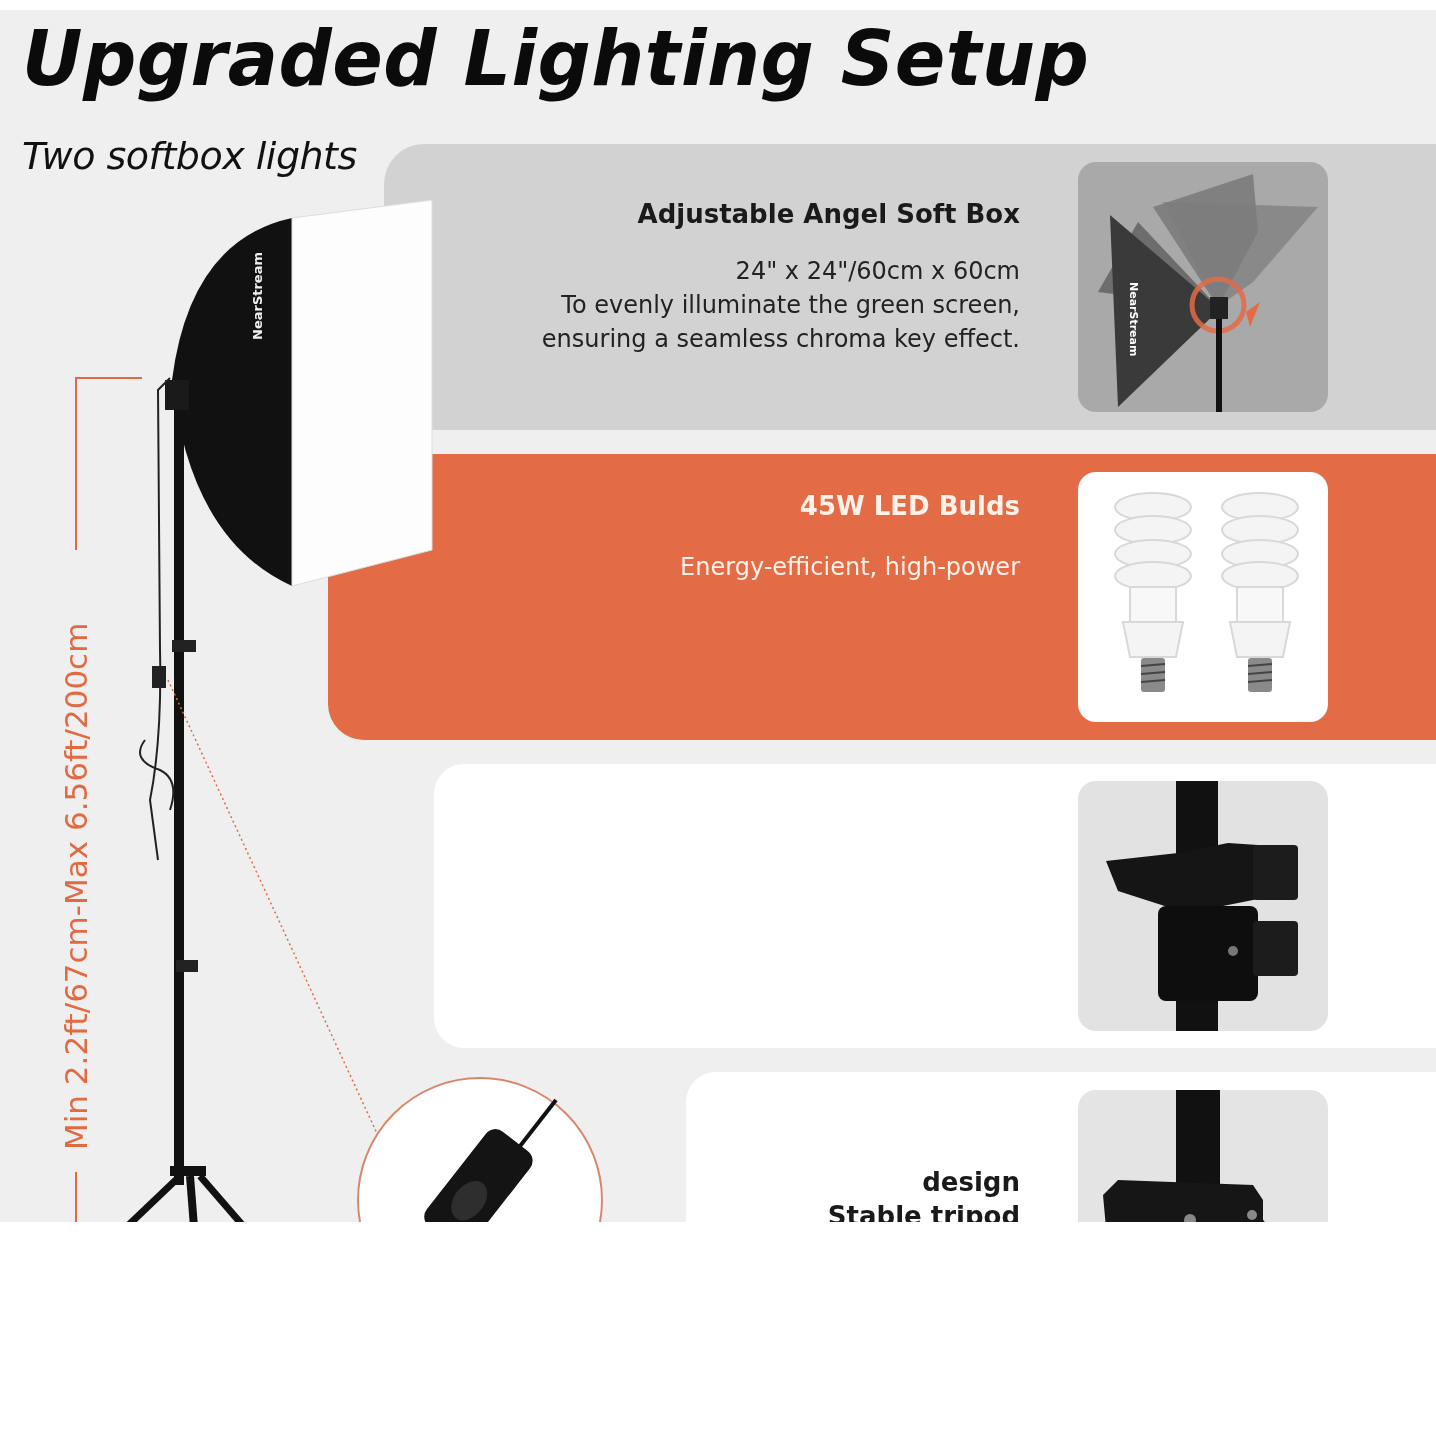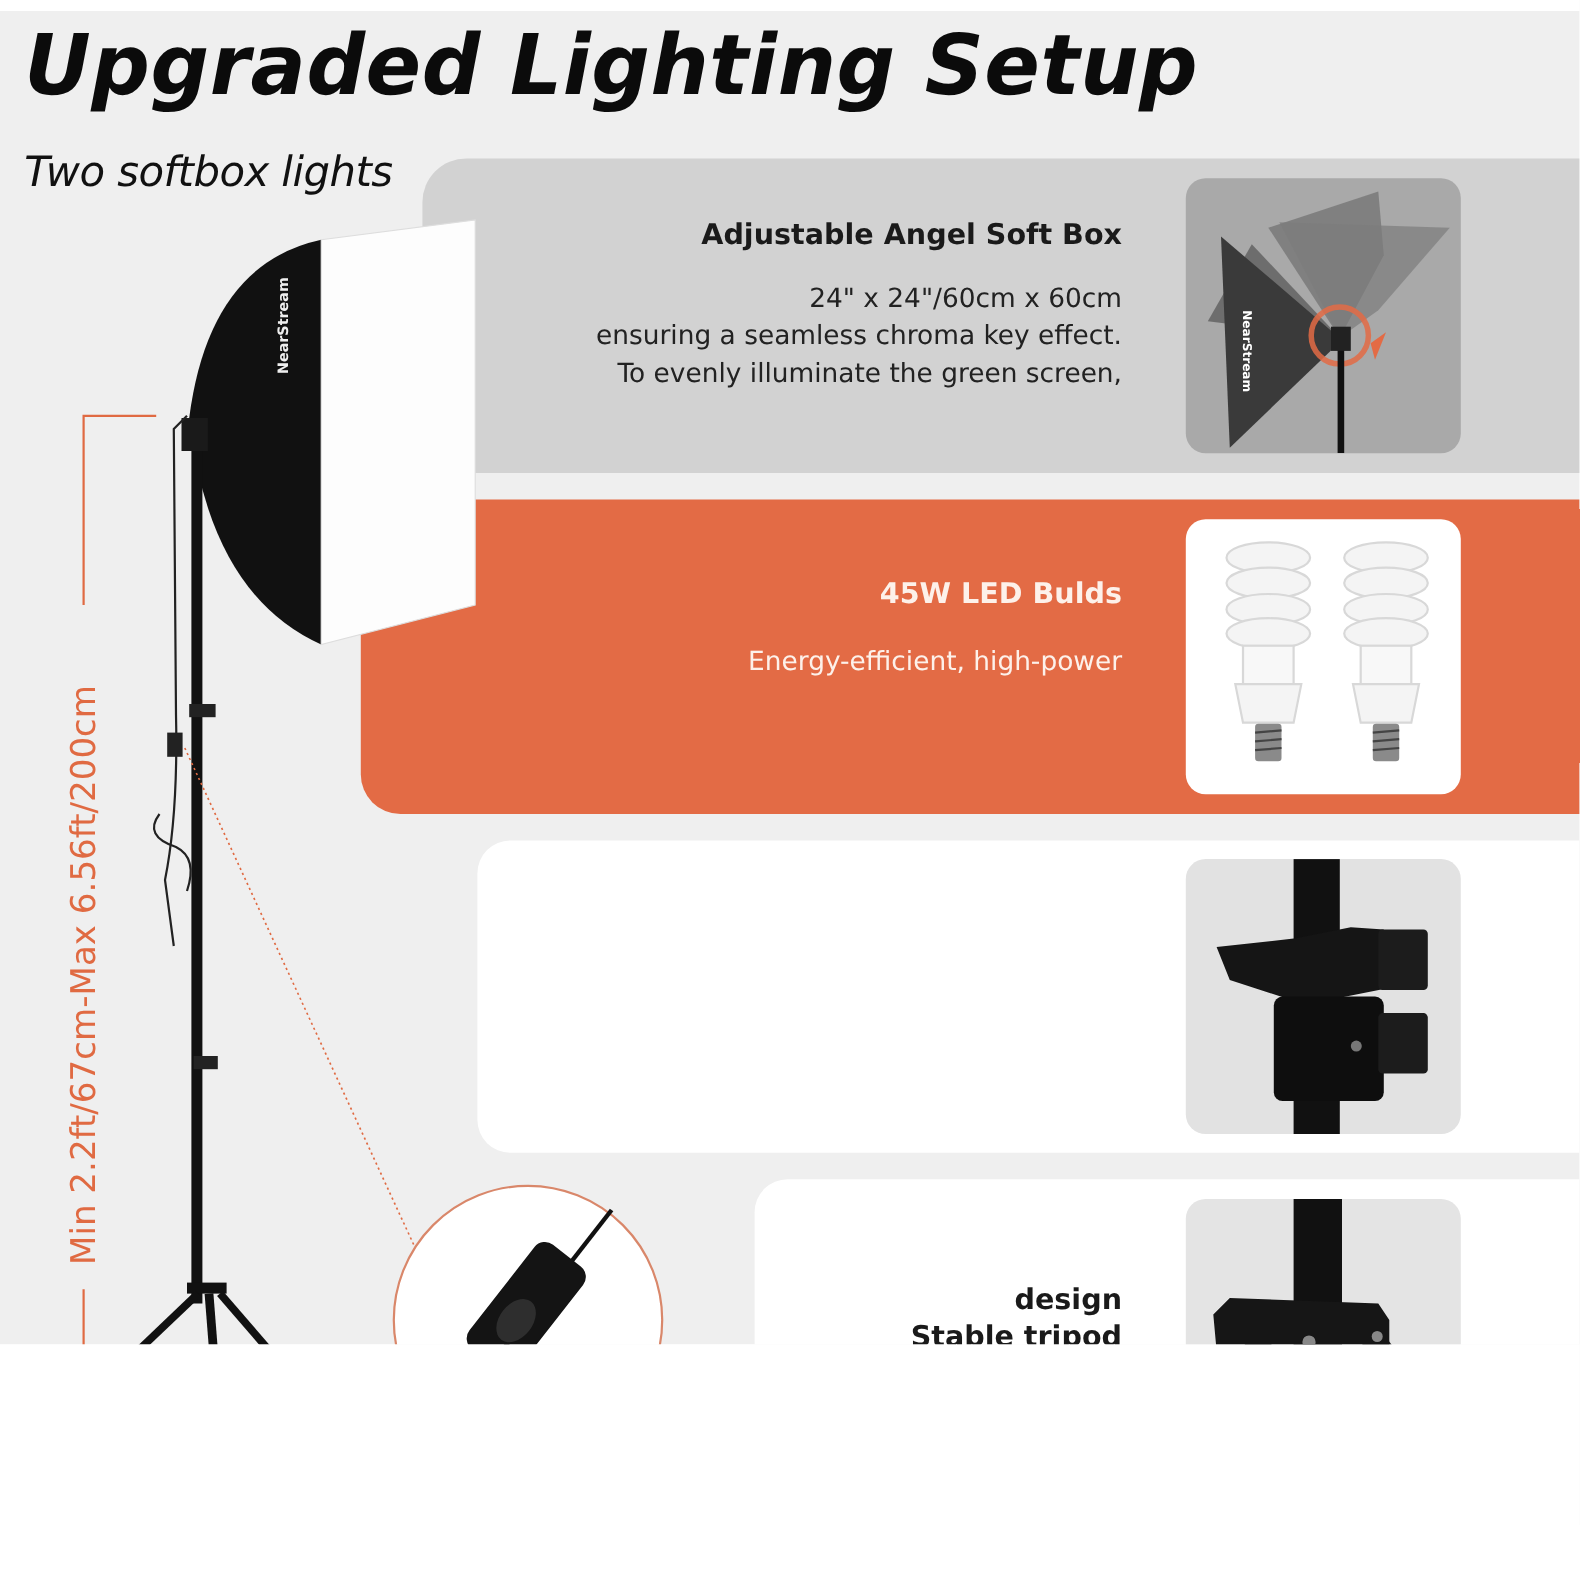--- a/index.html
+++ b/index.html
@@ -32,39 +32,39 @@
 <div class="canvas">
 
   <div class="title">Upgraded Lighting Setup</div>
   <div class="subtitle">Two softbox lights</div>
 
   <div class="panel panel-gray"></div>
   <div class="feature-text" style="top:188px;">
     <div class="feat-head">Adjustable Angel Soft Box</div>
     <div style="height:22px"></div>
     <div class="feat-desc">24" x 24"/60cm x 60cm</div>
+    <div class="feat-desc">To evenly illuminate the green screen,</div>
     <div class="feat-desc">ensuring a seamless chroma key effect.</div>
-    <div class="feat-desc">To evenly illuminate the green screen,</div>
   </div>
   <div class="thumb thumb1">
     <svg width="250" height="250" viewBox="0 0 250 250">
       <polygon points="75,45 175,12 180,70 140,145" fill="#6f6f6f" opacity="0.7"></polygon>
       <polygon points="85,40 240,45 175,120 140,145" fill="#7c7c7c" opacity="0.7"></polygon>
       <polygon points="20,130 60,60 140,145" fill="#5a5a5a" opacity="0.75"></polygon>
       <polygon points="32,53 142,147 40,245" fill="#3a3a3a"></polygon>
       <text x="52" y="120" fill="#fff" font-size="11" font-family="DejaVu Sans" font-weight="bold" transform="rotate(90 52 120)">NearStream</text>
       <circle cx="140" cy="143" r="26" fill="none" stroke="#e36b45" stroke-width="5" opacity="0.85"></circle>
       <polygon points="168,150 182,140 172,165" fill="#e36b45"></polygon>
       <rect x="138" y="140" width="6" height="110" fill="#111"></rect>
       <rect x="132" y="135" width="18" height="22" fill="#222"></rect>
     </svg>
   </div>
 
   <div class="panel panel-orange"></div>
-  <div class="feature-text orange" style="top:514px;">
+  <div class="feature-text orange" style="top:480px;">
     <div class="feat-head">45W LED Bulds</div>
     <div style="height:26px"></div>
     <div class="feat-desc">Energy-efficient, high-power</div>
   </div>
   <div class="thumb thumb2">
     <svg width="250" height="250" viewBox="0 0 250 250">
       <g fill="#f4f4f4" stroke="#d8d8d8" stroke-width="2">
         <ellipse cx="75" cy="35" rx="38" ry="14"></ellipse>
           <ellipse cx="75" cy="58" rx="38" ry="14"></ellipse>
         <ellipse cx="75" cy="82" rx="38" ry="14"></ellipse>

